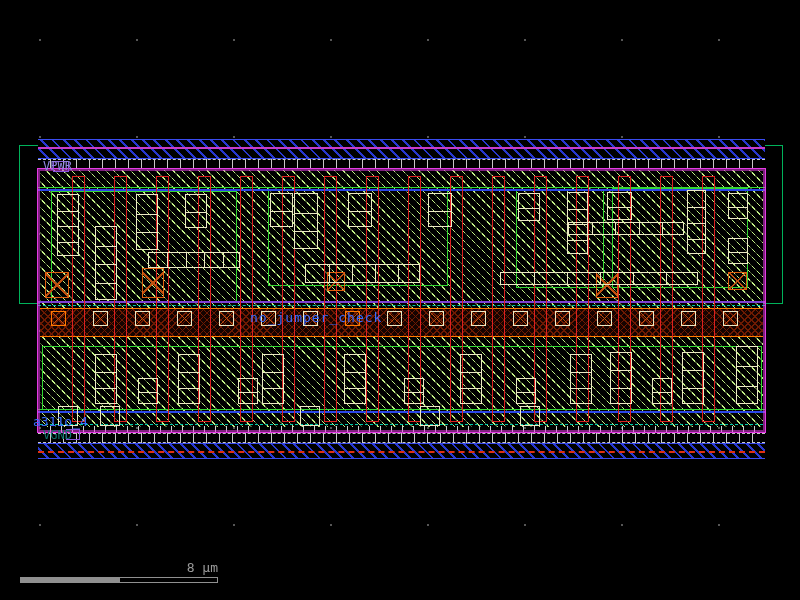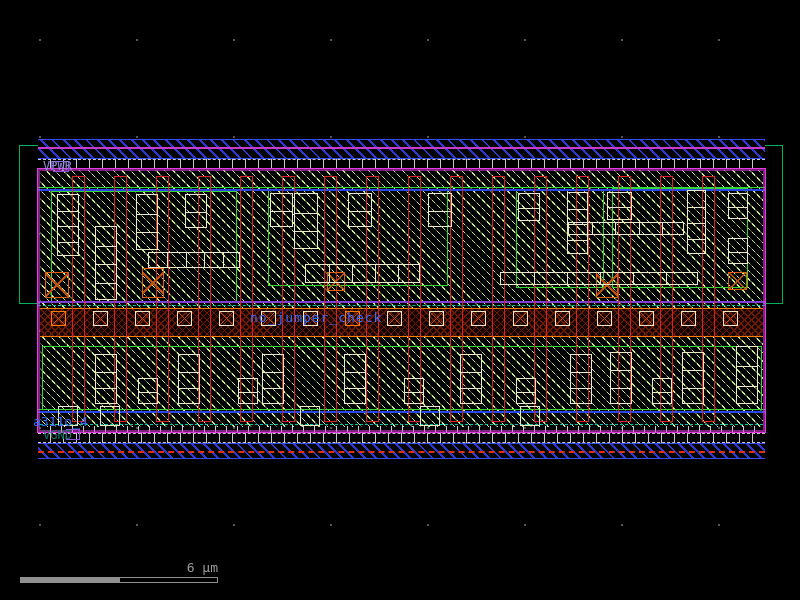--- a/index.html
+++ b/index.html
@@ -308,14 +308,14 @@
       <div style="left: 66px; top: 429px; width: 14px; height: 11px; border: 1px solid rgb(136, 85, 221); z-index: 55;"></div>
     </div>
 
   <span class="lay-label lbl-vpwr">VPWR</span>
   <span class="lay-label lbl-vgnd">VGND</span>
   <span class="lay-label lbl-cell">a311o_4</span>
   <span class="lay-label lbl-note">no_jumper_check</span>
 
   <div class="sb-fill"></div>
   <div class="sb-outline"></div>
-  <div class="sb-label">6 µm</div>
+  <div class="sb-label">8 µm</div>
 </div>
 
 </body></html>

